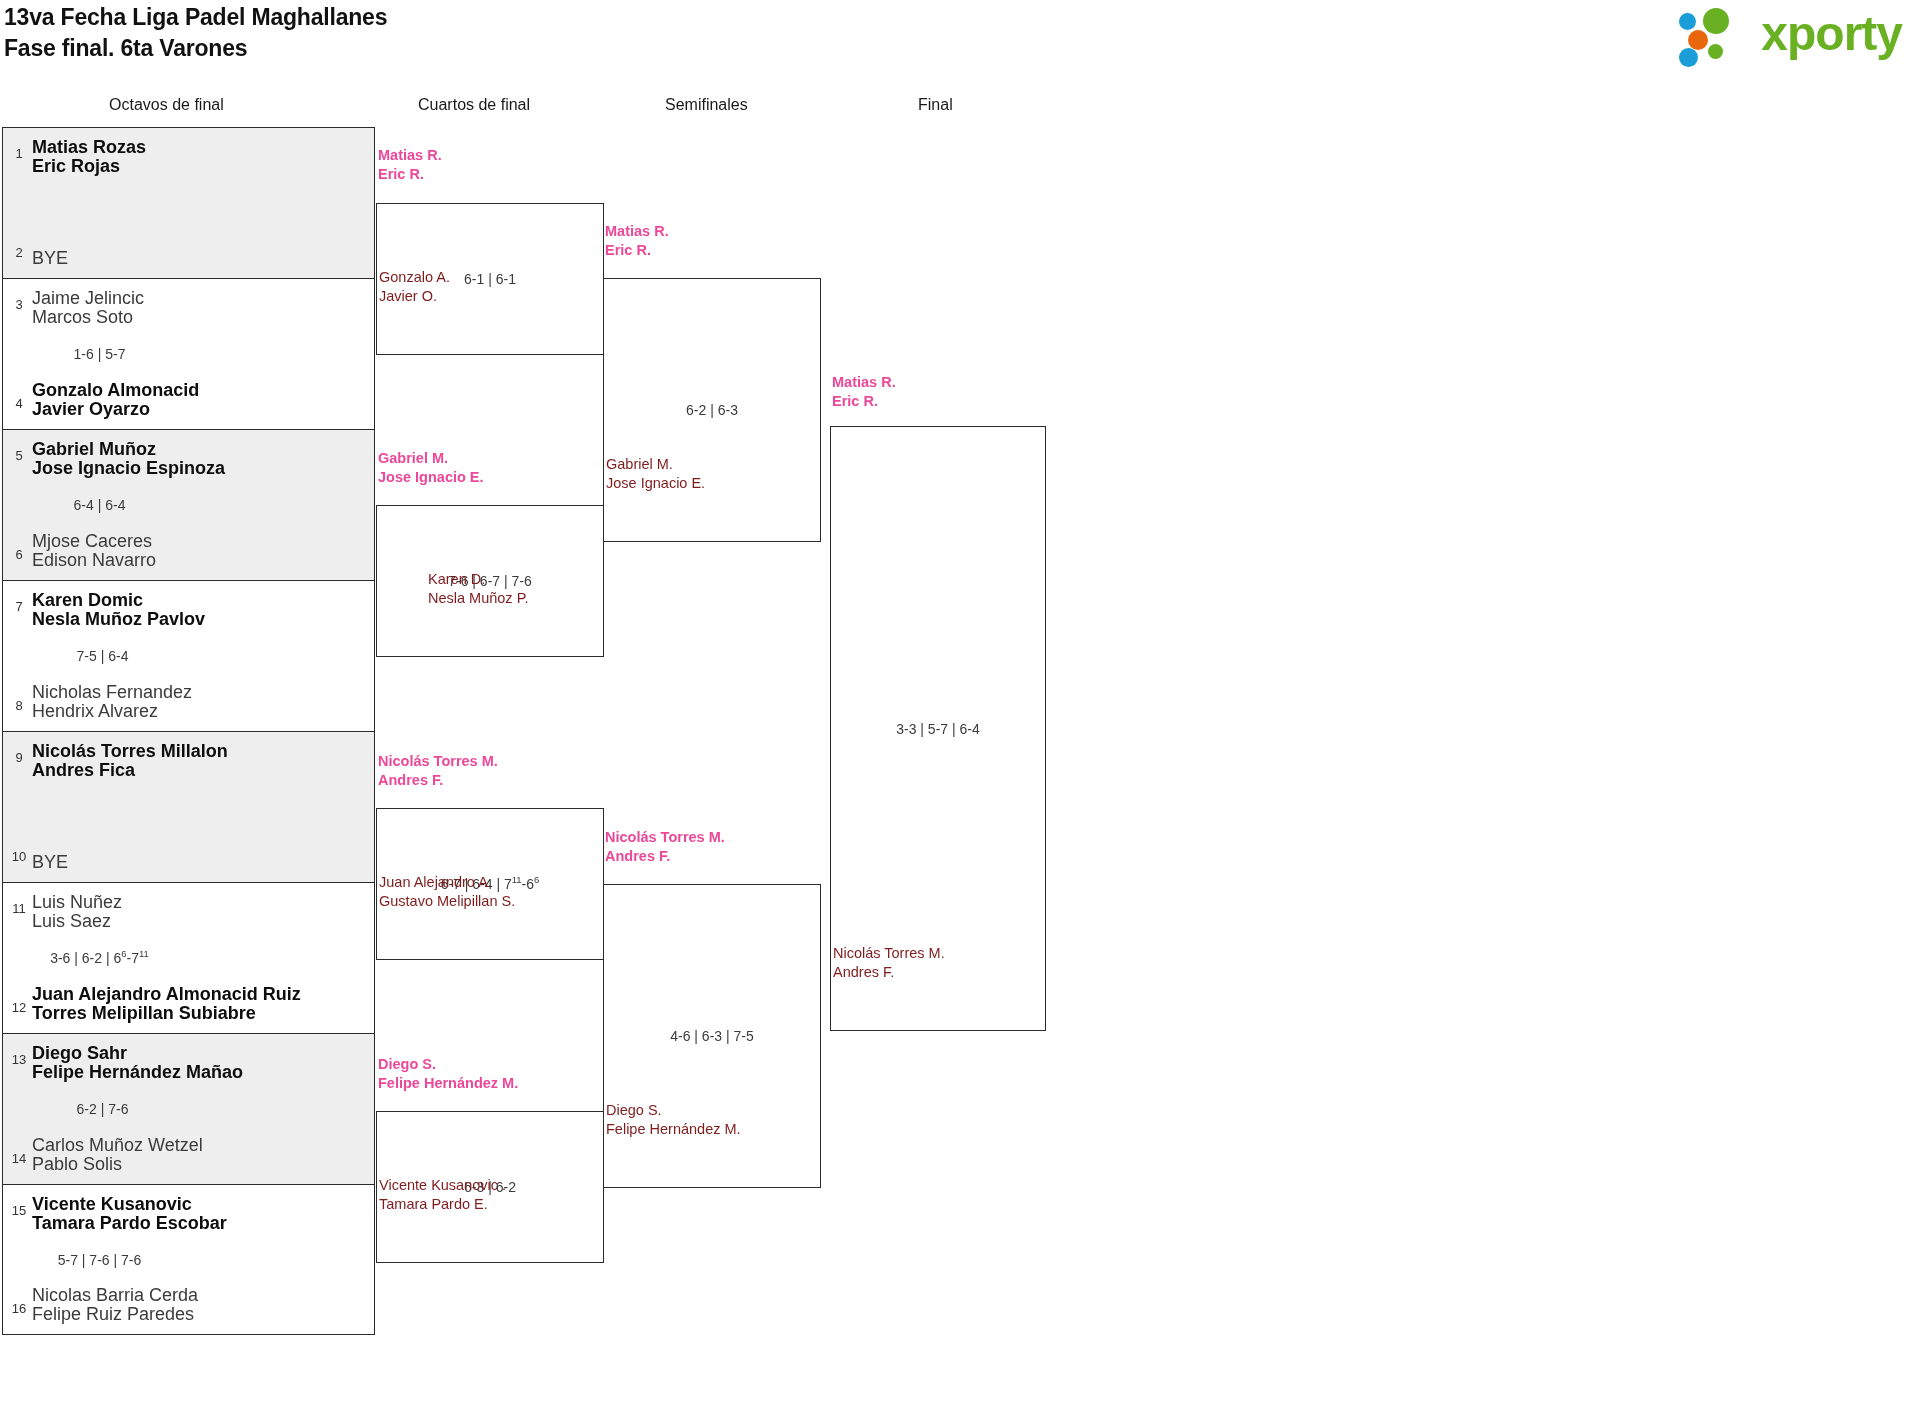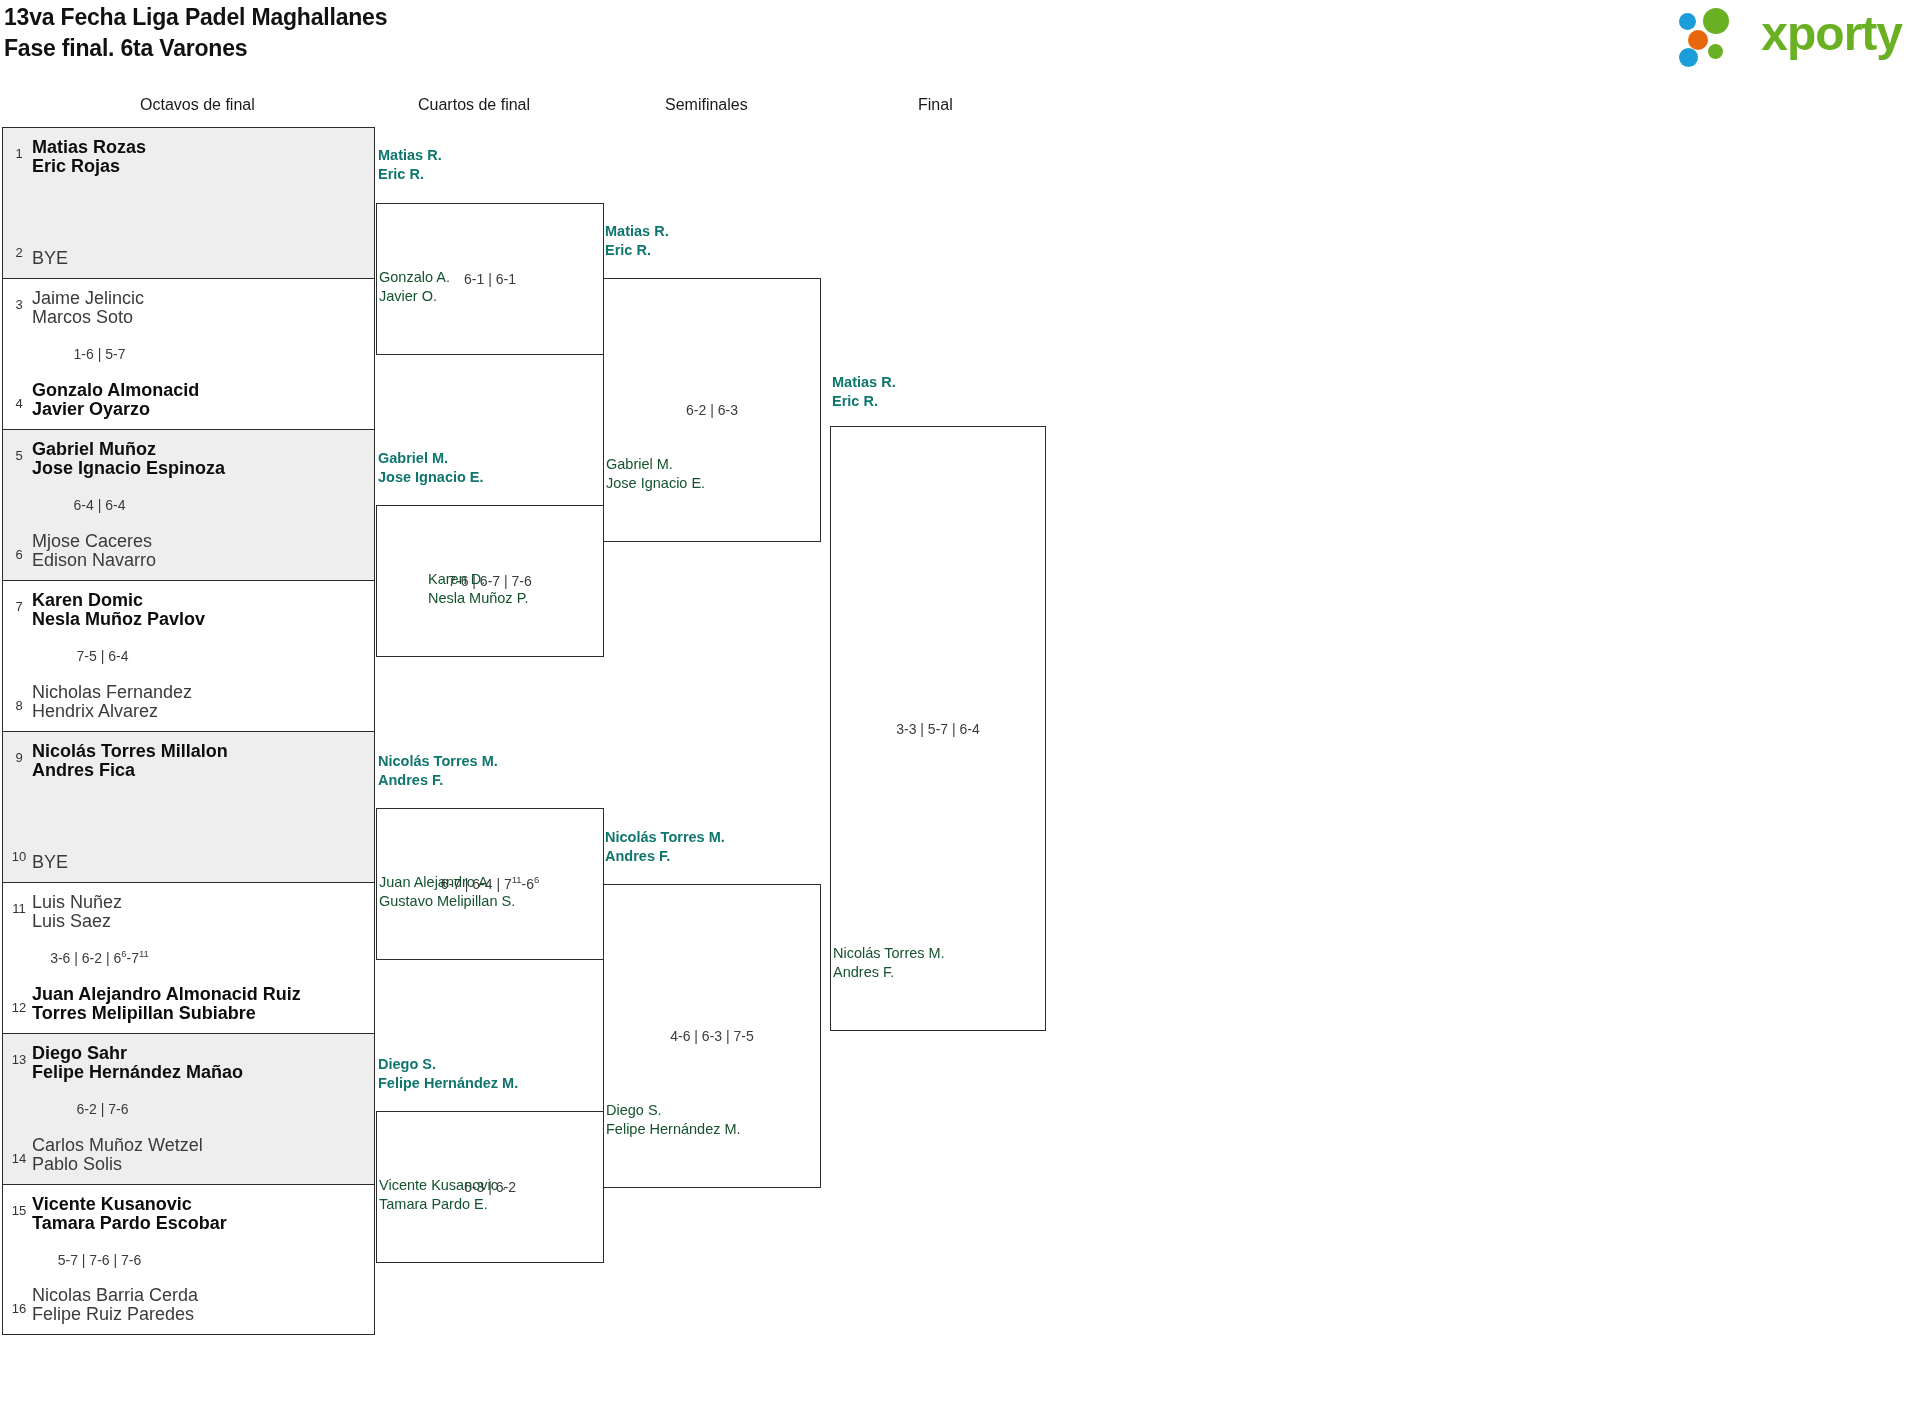--- a/index.html
+++ b/index.html
@@ -98,29 +98,29 @@
     transform: translateY(-50%);
     text-align: center;
     font-size: 14px;
     color: #3b3b3b;
   }
   .m-win {
     position: absolute;
     font-size: 14.5px;
     line-height: 19px;
     font-weight: bold;
-    color: #0f766e;
+    color: #ec4899;
     white-space: nowrap;
   }
   .m-lose {
     position: absolute;
     font-size: 14.5px;
     line-height: 19px;
     font-weight: normal;
-    color: #14532d;
+    color: #7f1d1d;
     white-space: nowrap;
   }
   sup { font-size: 0.68em; vertical-align: super; line-height: 0; }
 </style>
 </head>
 <body>
 
 <div class="page">
 
   <div class="title-block">
@@ -132,21 +132,21 @@
     <div class="logo-dots">
       <i style="left:0px;  top:7px;  width:17px; height:17px; background:#1b9dd9;"></i>
       <i style="left:9px;  top:24px; width:20px; height:20px; background:#e8670c;"></i>
       <i style="left:0px;  top:42px; width:19px; height:19px; background:#1b9dd9;"></i>
       <i style="left:24px; top:2px;  width:26px; height:26px; background:#6ab023;"></i>
       <i style="left:29px; top:38px; width:15px; height:15px; background:#6ab023;"></i>
     </div>
     <div class="logo-word" style="color:#6ab023;">xporty</div>
   </div>
 
-  <div class="round-head" style="left:140px;">Octavos de final</div>
+  <div class="round-head" style="left:109px;">Octavos de final</div>
   <div class="round-head" style="left:418px;">Cuartos de final</div>
   <div class="round-head" style="left:665px;">Semifinales</div>
   <div class="round-head" style="left:918px;">Final</div>
 
   <div class="r16-col">
 
     <div class="r16-pair shade">
       <div class="seed top">1</div>
       <div class="team top win">
         <div>Matias Rozas</div>

